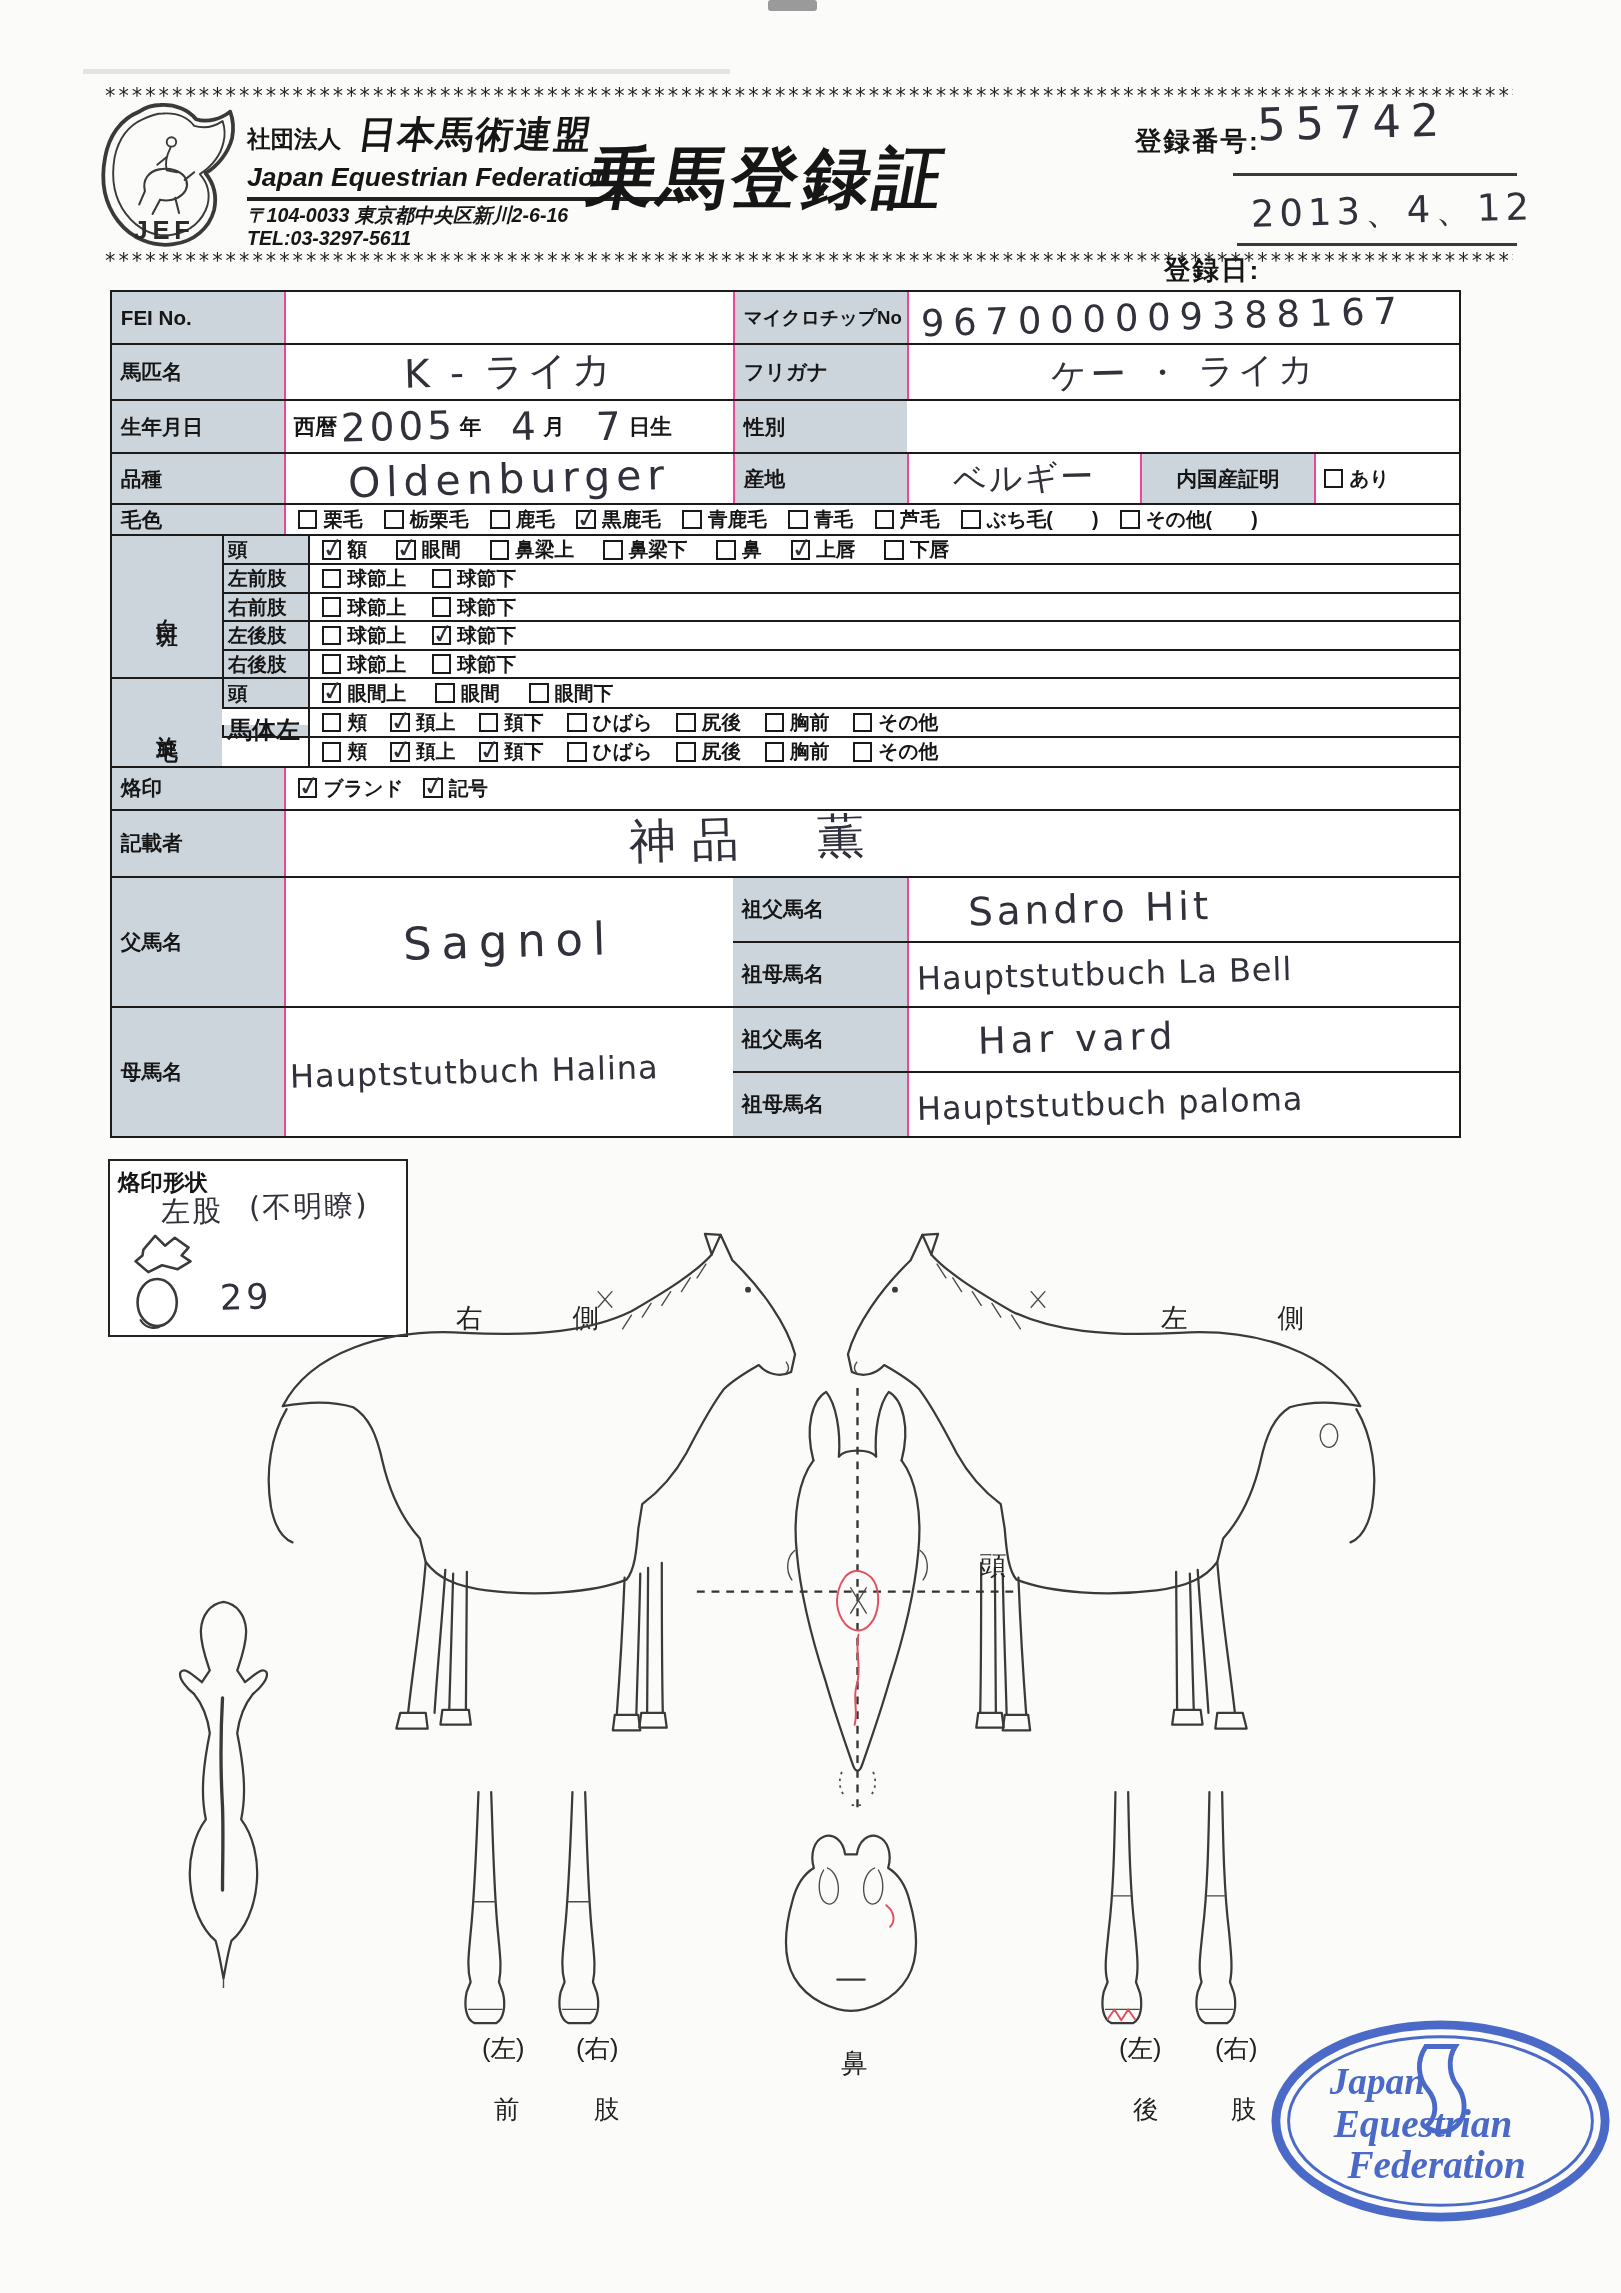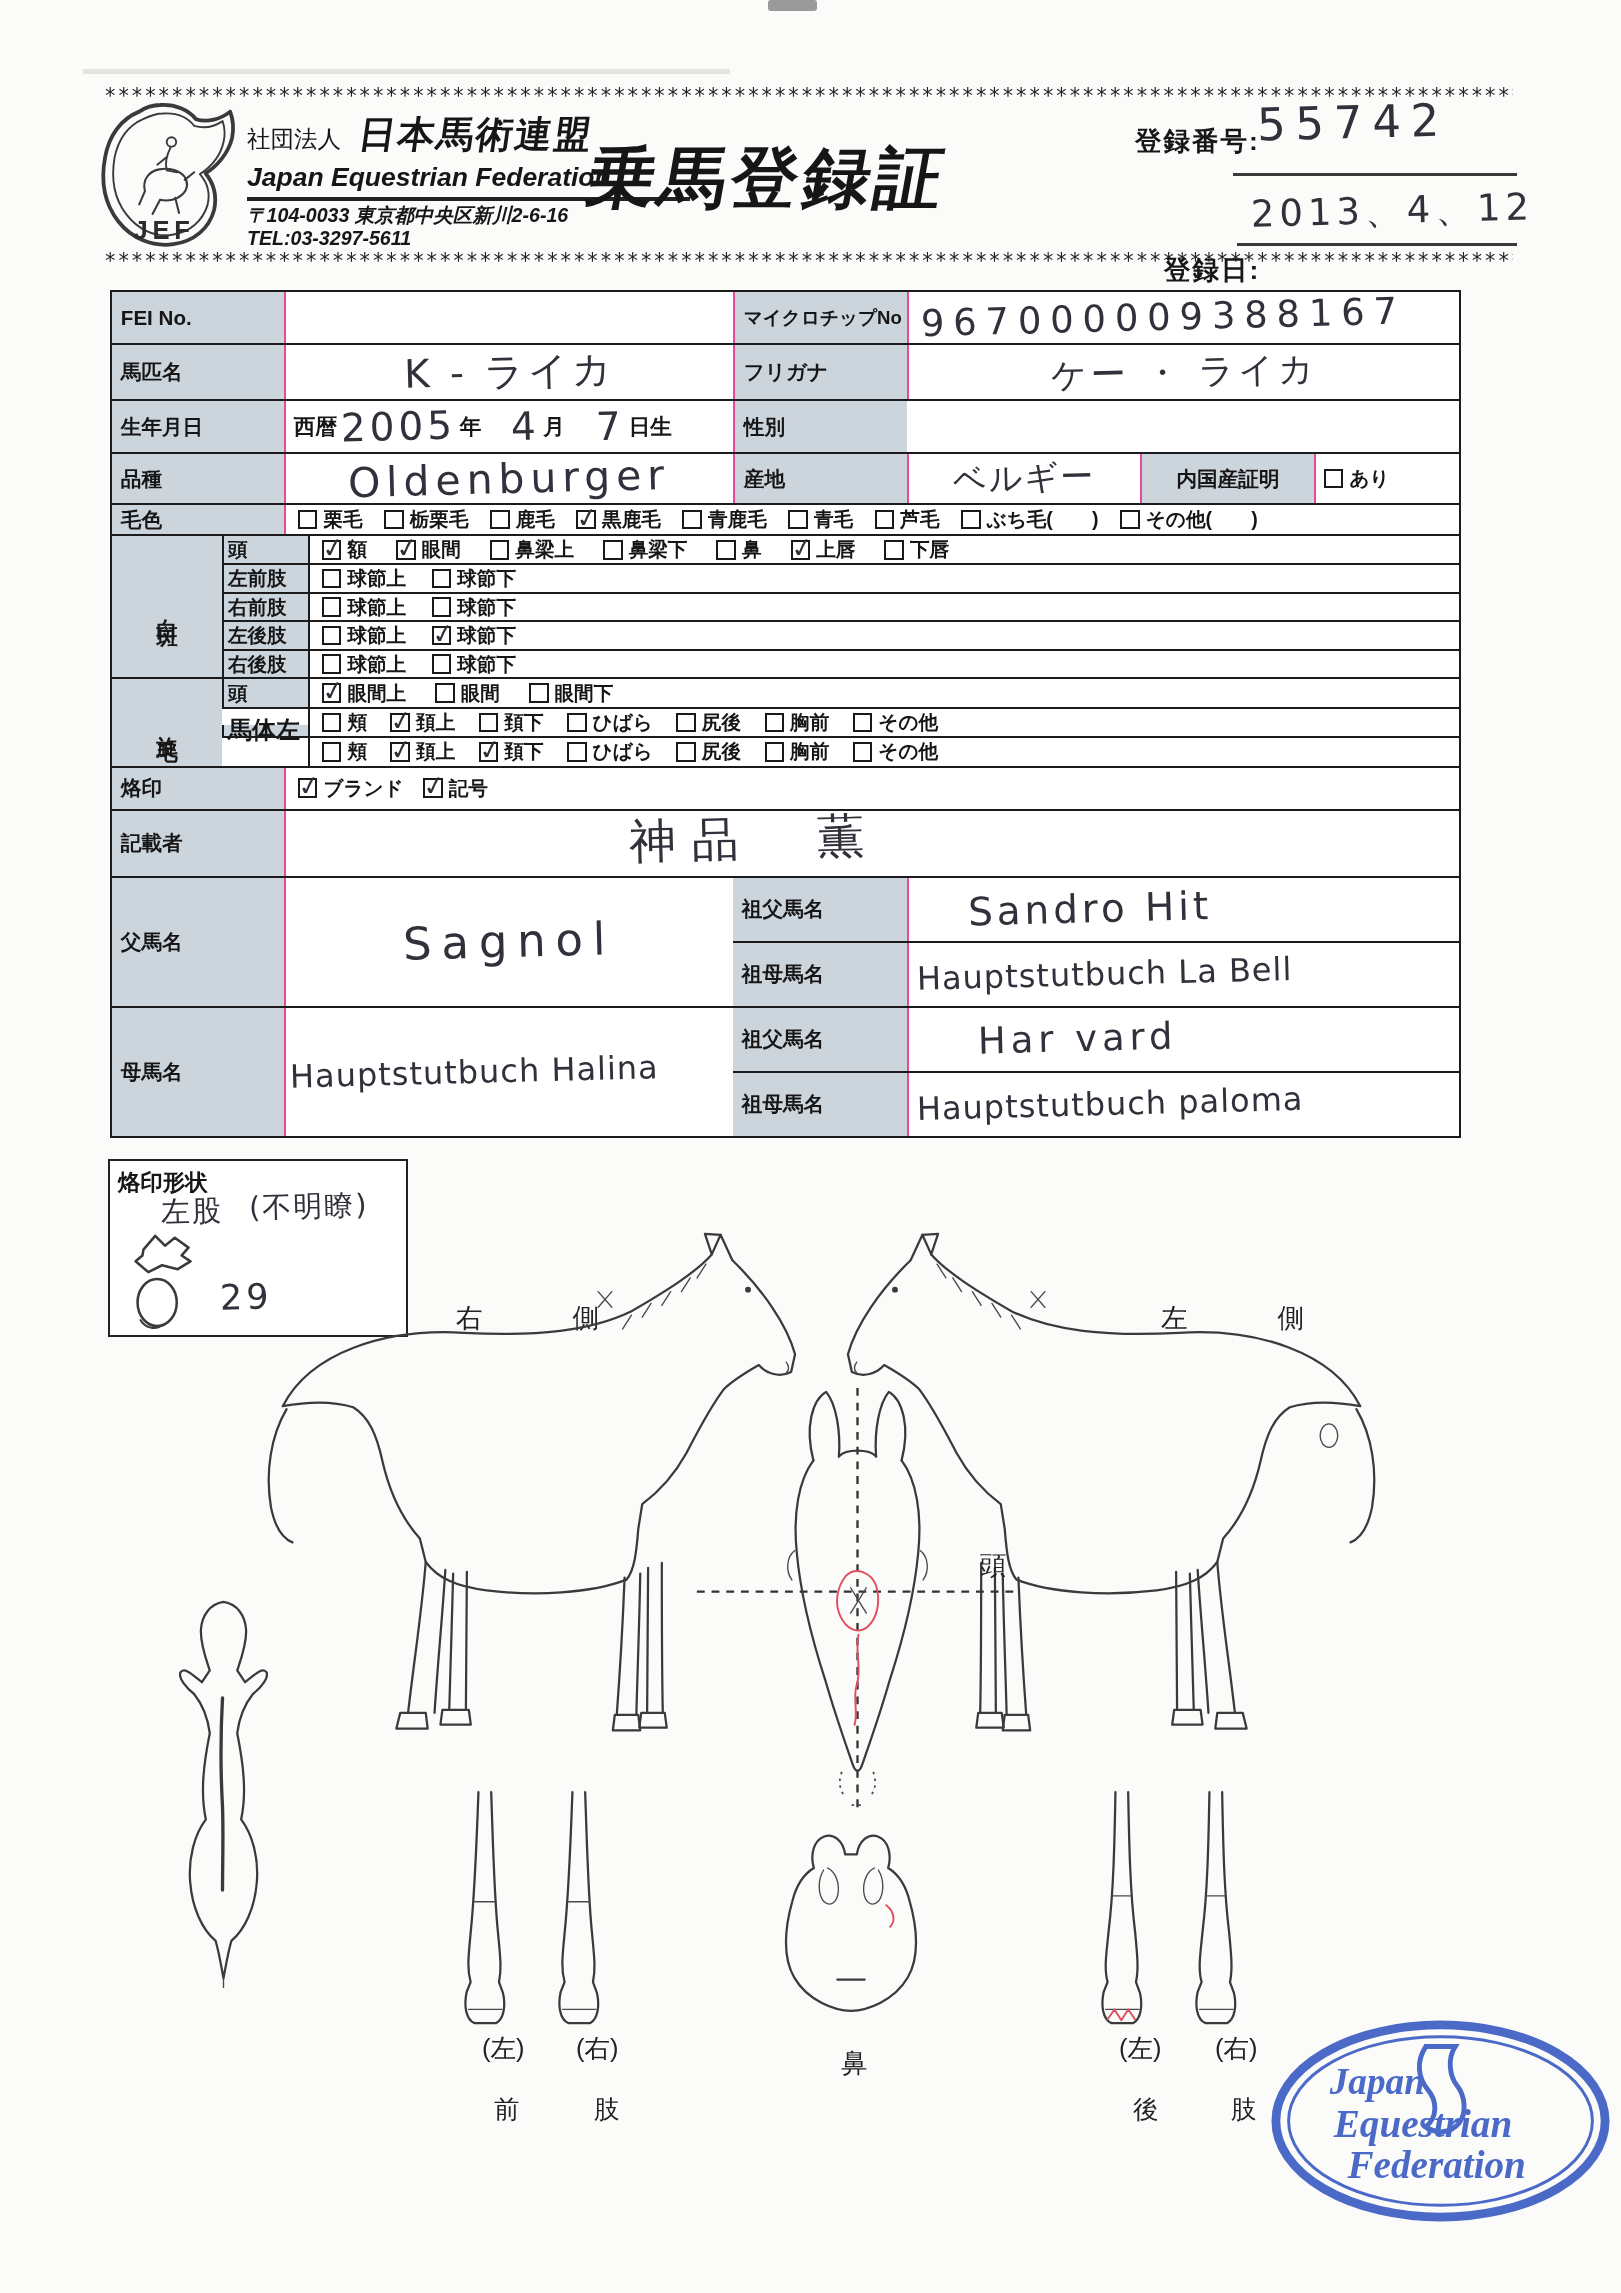--- a/index.html
+++ b/index.html
@@ -4,21 +4,21 @@
 <style>
   html,body{margin:0;padding:0;}
   body{width:1621px;height:2294px;position:relative;background:#fbfbf9;
        font-family:"Liberation Sans","DejaVu Sans",sans-serif;color:#161616;overflow:hidden;}
   .abs{position:absolute;}
   .nowrap{white-space:nowrap;}
   
   .astline{left:104px;width:1409px;height:23.5px;overflow:hidden;
            font-family:"DejaVu Sans Mono",monospace;font-size:20.6px;letter-spacing:1px;color:#222;}
   
-  .orgkana{font-size:23.5px;font-weight:normal;}
+  .orgkana{font-size:23.5px;font-weight:bold;}
   .orgname{font-size:37px;font-weight:900;transform:skewX(-8deg);display:inline-block;letter-spacing:2px;}
   .orgen{font-size:26.5px;font-weight:bold;font-style:italic;letter-spacing:0px;}
   .orgrule{height:3.9px;background:#222;width:443px;}
   .orgaddr{font-size:19.6px;font-weight:bold;font-style:italic;letter-spacing:0px;line-height:23.5px;}
   .doctitle{font-size:67px;font-weight:900;transform:skewX(-10deg);letter-spacing:4.9px;}
   .reglabel{font-size:26.5px;font-weight:bold;letter-spacing:2px;}
   .hw{font-family:"DejaVu Sans",sans-serif;color:#31313b;transform:rotate(-1.5deg);display:inline-block;}
   .hwline{height:2.9px;background:#3a3a3a;}
   
   .regtable{left:110px;top:290px;width:1351px;border:2.9px solid #1b1b1b;background:#fff;position:absolute;box-sizing:border-box;}

